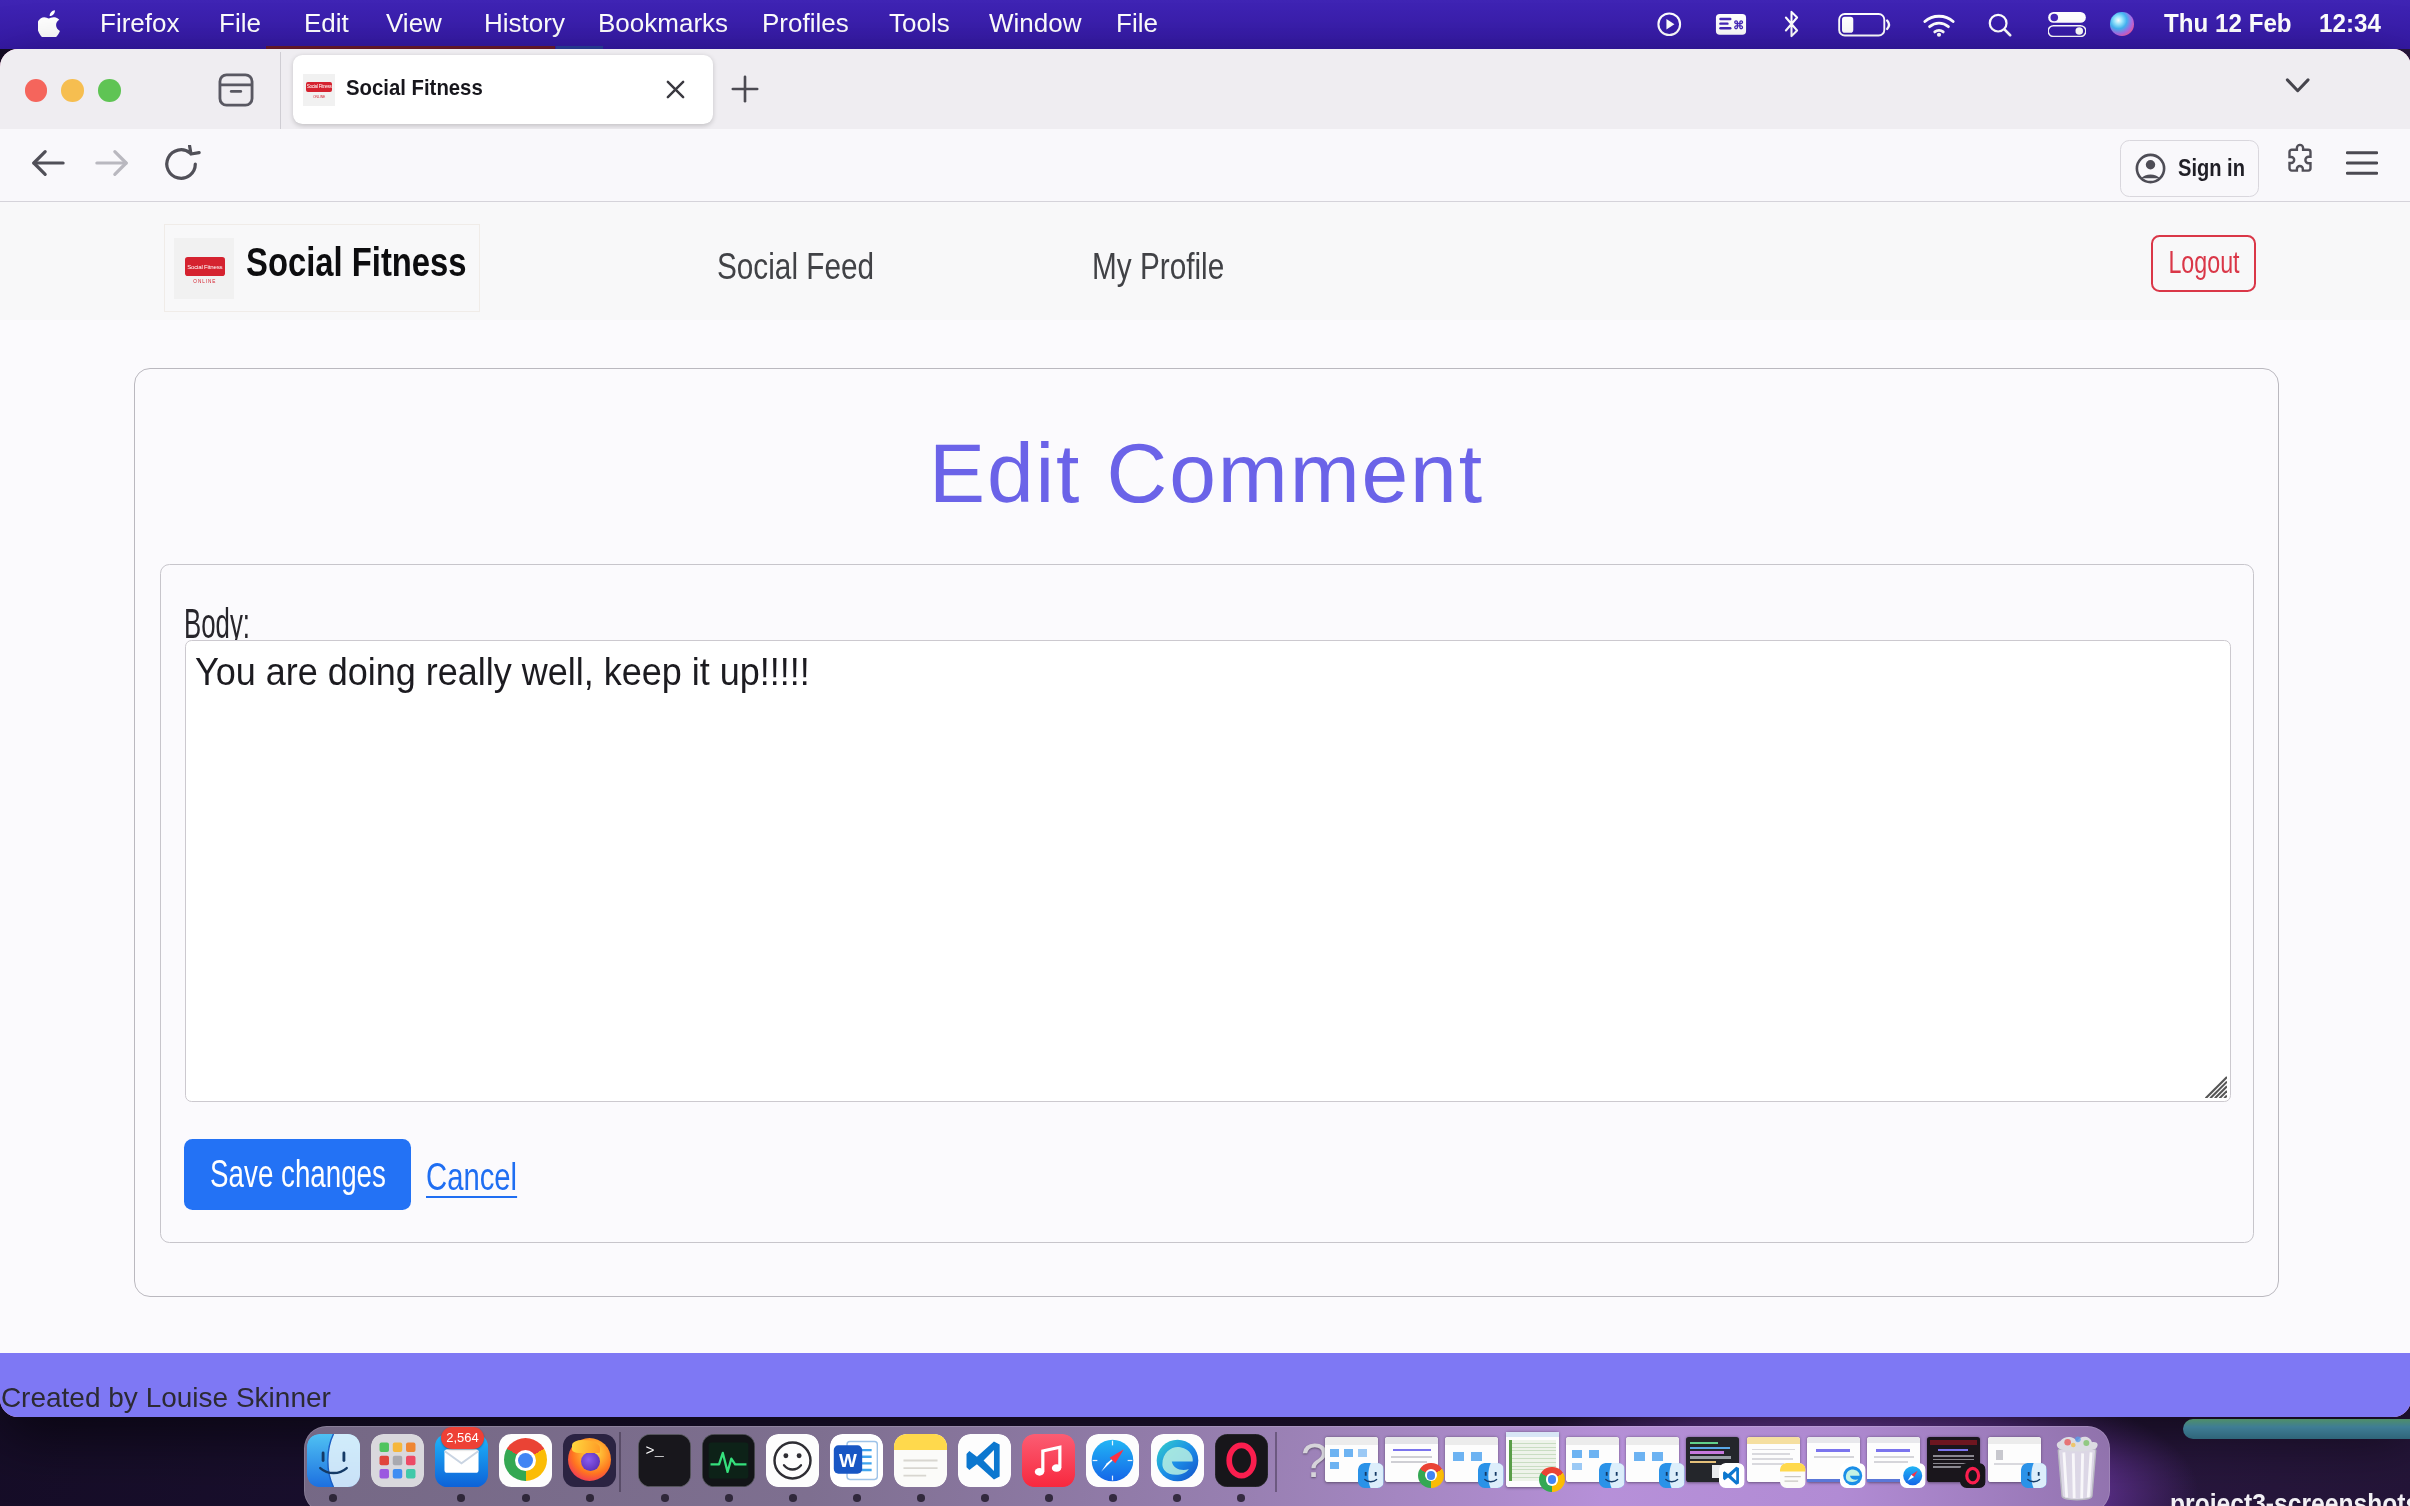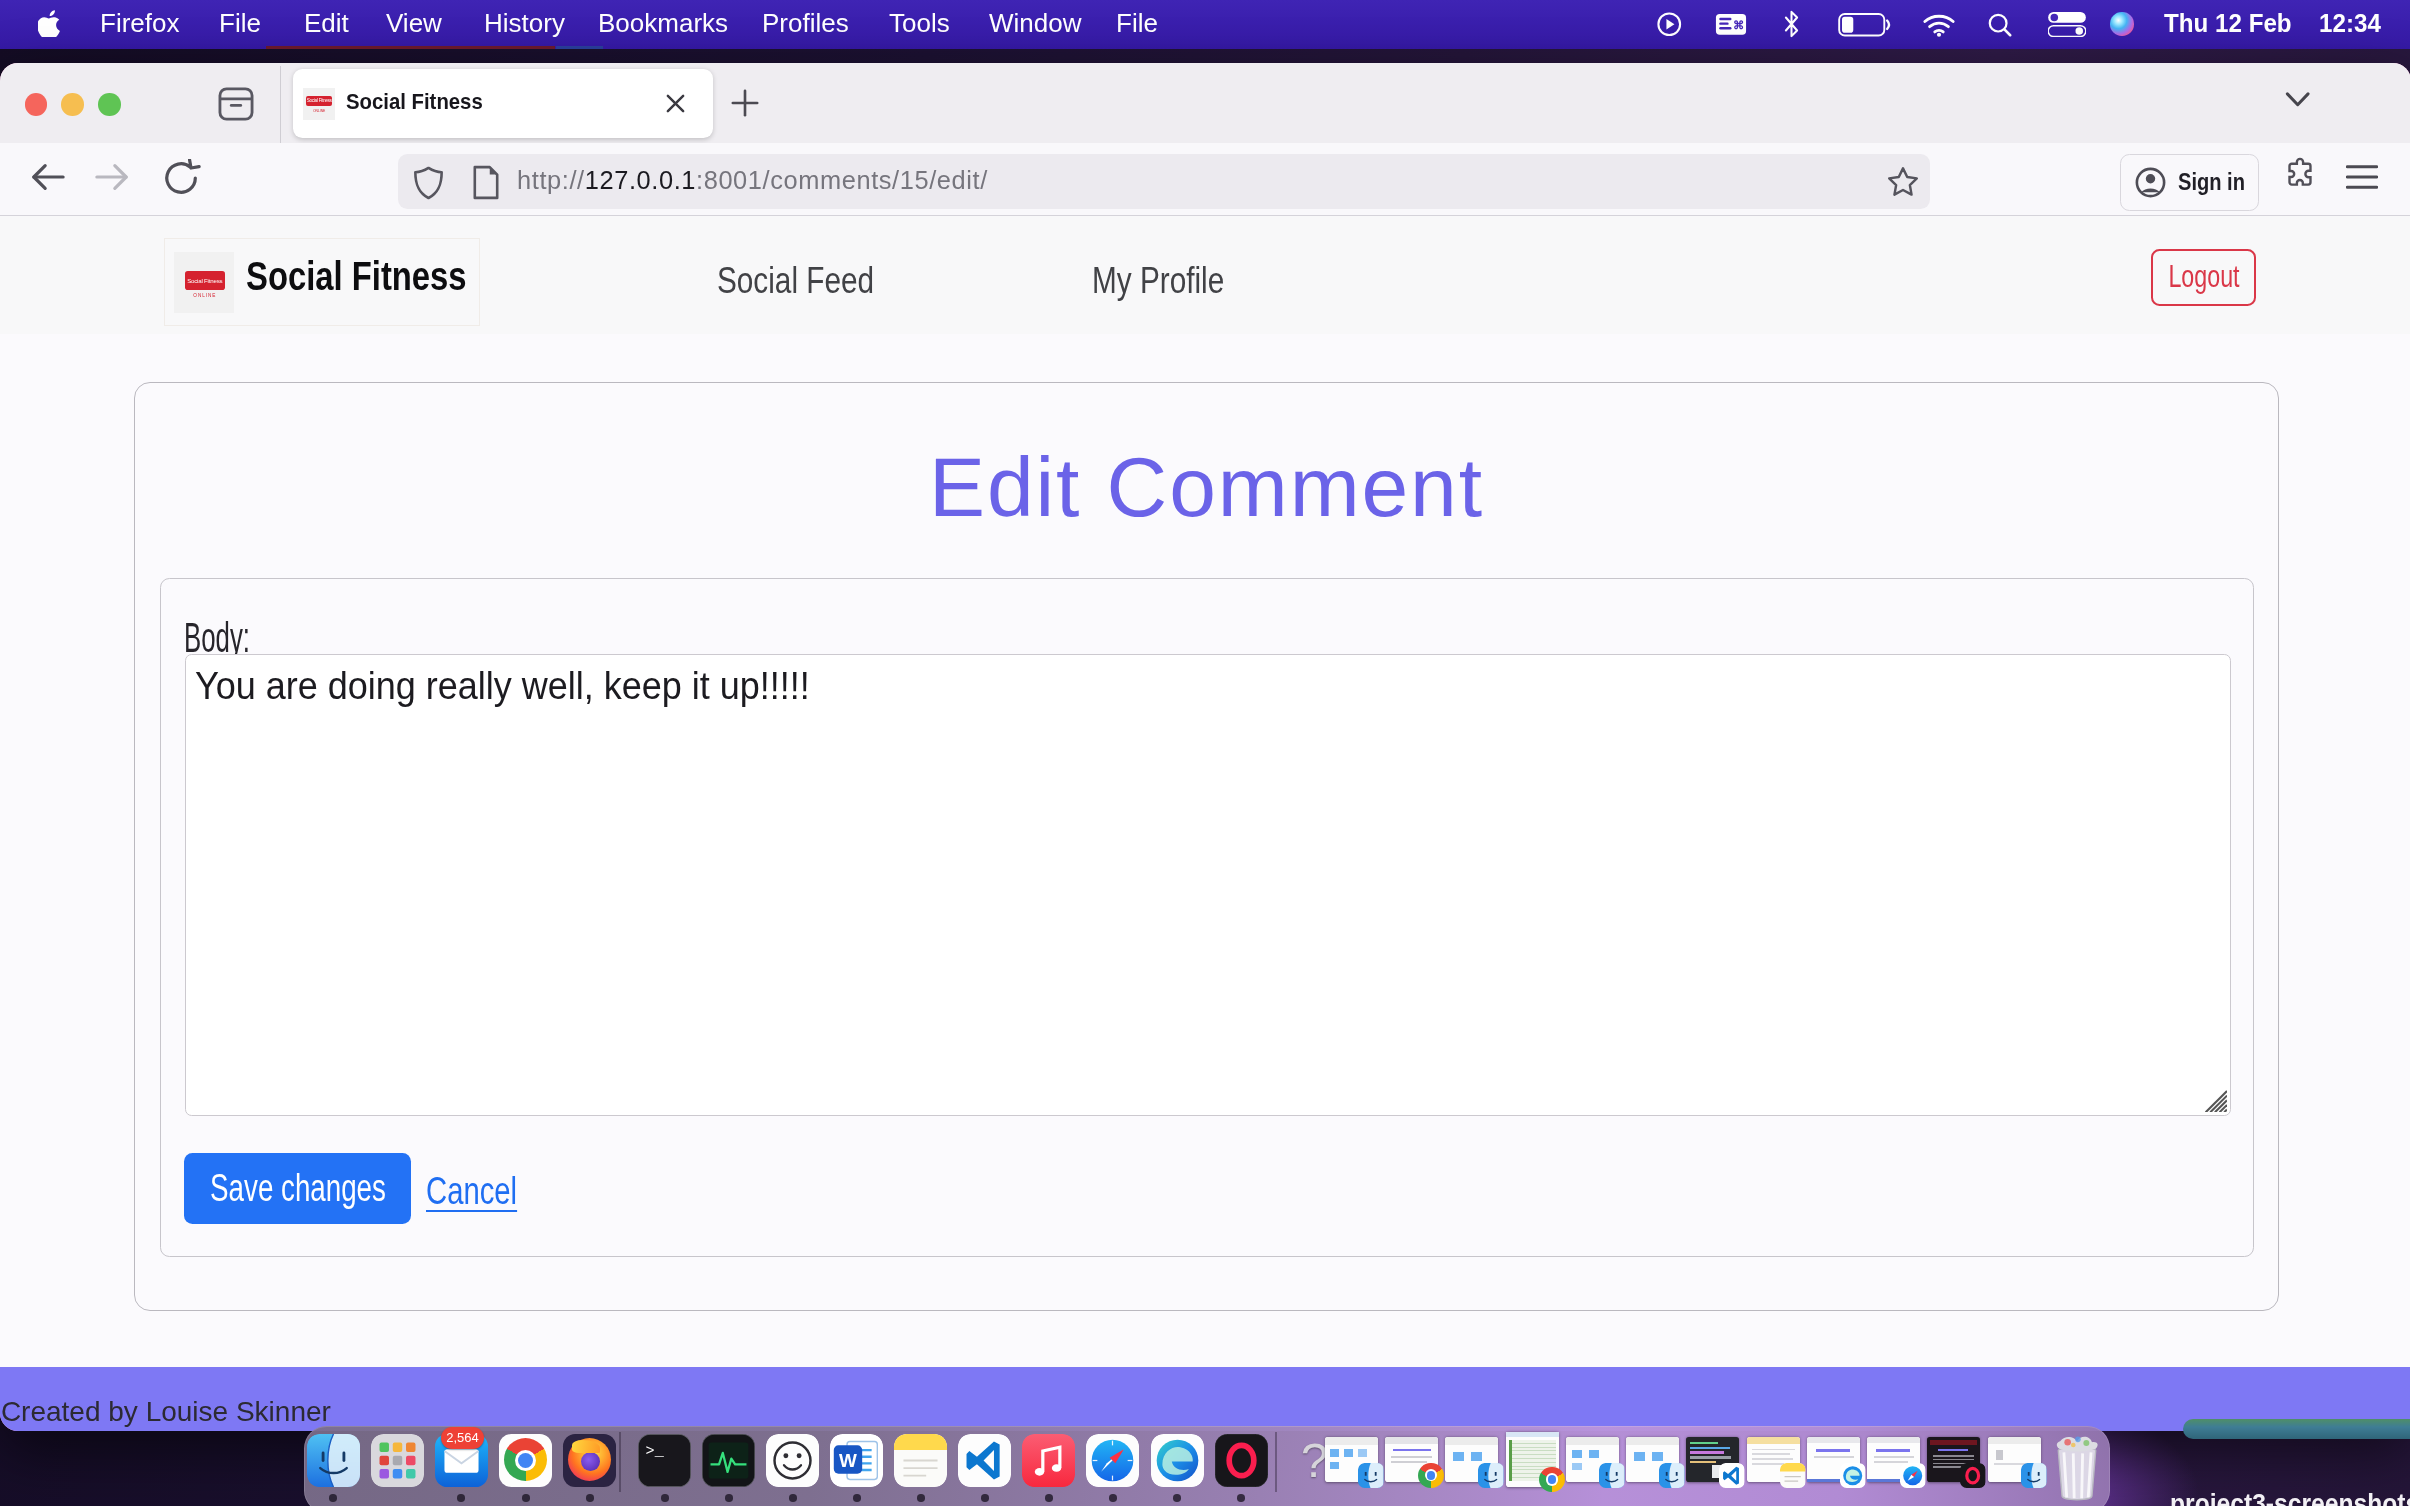--- a/index.html
+++ b/index.html
@@ -6,21 +6,21 @@
 html,body { width:2411px; height:1507px; overflow:hidden; }
 body { font-family:"Liberation Sans", sans-serif; position:relative;
   background:linear-gradient(100deg,#140c24 0%,#1c1132 35%,#241539 55%,#2e1a46 75%,#241538 100%);
 }
 .abs { position:absolute; }
 
 #menubar { position:absolute; top:0; left:0; width:2411px; height:49px;
   background:linear-gradient(180deg,#3f24b4 0%,#3519a5 100%); color:#fff; }
 #menubar .mitem { position:absolute; top:0; height:49px; line-height:47px; font-size:26px; color:#fff; }
 
-#window { position:absolute; top:63px; left:0; width:2411px; height:1368px;
+#window { position:absolute; top:49px; left:0; width:2411px; height:1368px;
   border-radius:18px; background:#f9a8d4; overflow:hidden; box-shadow:0 21px 56px rgba(0,0,0,.55); }
 #tabbar { position:absolute; top:0; left:0; width:2411px; height:80px; background:#efedf1; }
 .tl { position:absolute; top:30px; width:22.6px; height:22.6px; border-radius:50%; }
 #tabdivider { position:absolute; left:280px; top:2.8px; width:0.9px; height:77px; background:#cfcdd3; }
 #tab { position:absolute; left:293px; top:5.6px; width:420px; height:69px; background:#fff; border-radius:9.4px;
   box-shadow:0 1.9px 5.6px rgba(0,0,0,.18); }
 #toolbar { position:absolute; top:80px; left:0; width:2411px; height:73px; background:#f9f8fb; border-bottom:0.9px solid #d5d3da; }
 #urlbar { position:absolute; left:398px; top:11.3px; width:1532px; height:55px; background:#eceaef; border-radius:9.4px; }
 #signin { position:absolute; left:2120px; top:11.3px; width:139px; height:57px; border:0.9px solid #d9d7dd; border-radius:9.4px; }
 
@@ -159,35 +159,20 @@
       <path d="M17 6 L5 18 L17 30" fill="none" stroke="#515058" stroke-width="3.4" stroke-linecap="round" stroke-linejoin="round"></path>
     </svg>
     <svg class="abs" style="left:93px;top:17px;" width="38" height="34" viewBox="0 0 40 36">
       <line x1="4" y1="18" x2="35" y2="18" stroke="#b9b8bf" stroke-width="3.4" stroke-linecap="round"></line>
       <path d="M23 6 L35 18 L23 30" fill="none" stroke="#b9b8bf" stroke-width="3.4" stroke-linecap="round" stroke-linejoin="round"></path>
     </svg>
     <svg class="abs" style="left:162px;top:16px;" width="40" height="38" viewBox="0 0 42 40">
       <path d="M35 20 a15 15 0 1 1 -5.5 -11.6" fill="none" stroke="#515058" stroke-width="3.4" stroke-linecap="round"></path>
       <path d="M29 1 L30.5 9.5 L39 8" fill="none" stroke="#515058" stroke-width="3.4" stroke-linecap="round" stroke-linejoin="round"></path>
     </svg>
-    <div id="urlbar">
-      <svg class="abs" style="left:15px;top:11.3px;" width="31" height="34" viewBox="0 0 33 36">
-        <path d="M16.5 2 C11 5.5 6 6.5 2.5 6.5 C2.5 18 5 28 16.5 34 C28 28 30.5 18 30.5 6.5 C27 6.5 22 5.5 16.5 2 Z" fill="none" stroke="#57565f" stroke-width="2.8" stroke-linejoin="round"></path>
-      </svg>
-      <svg class="abs" style="left:74px;top:10.4px;" width="28" height="35" viewBox="0 0 30 37">
-        <path d="M3 2 L19 2 L27 10 L27 35 L3 35 Z" fill="none" stroke="#57565f" stroke-width="2.8" stroke-linejoin="round"></path>
-        <path d="M19 2 L19 10 L27 10 Z" fill="#57565f"></path>
-      </svg>
-      <div class="abs" style="left:119px;top:12.2px;font-size:25.4px;letter-spacing:0.6px;white-space:nowrap;">
-        <span style="color:#76757d;">http://</span><span style="color:#1b1a20;">127.0.0.1</span><span style="color:#76757d;">:8001/comments/15/edit/</span>
-      </div>
-      <svg class="abs" style="left:1489px;top:12.2px;" width="32" height="31" viewBox="0 0 34 33">
-        <path d="M17 2.5 L21.5 11.8 L31.7 13.2 L24.3 20.3 L26.1 30.5 L17 25.6 L7.9 30.5 L9.7 20.3 L2.3 13.2 L12.5 11.8 Z" fill="none" stroke="#55545d" stroke-width="2.6" stroke-linejoin="round"></path>
-      </svg>
-    </div>
     <div id="signin">
       <svg class="abs" style="left:14px;top:12.2px;" width="31" height="31" viewBox="0 0 33 33">
         <circle cx="16.5" cy="16.5" r="14.5" fill="none" stroke="#4e4d56" stroke-width="2.8"></circle>
         <circle cx="16.5" cy="12.5" r="5" fill="#4e4d56"></circle>
         <path d="M6.5 27 a12 9 0 0 1 20 0" fill="#4e4d56"></path>
       </svg>
       <span class="abs" style="left:57px;top:13px;font-size:24.5px;font-weight:bold;color:#201f26;transform:scaleX(.82);transform-origin:left;white-space:nowrap;">Sign in</span>
     </div>
     <svg class="abs" style="left:2282px;top:14px;" width="34" height="34" viewBox="0 0 24 24">
       <path d="M10.5 3.5 a2.2 2.2 0 0 1 4.4 0 v1.3 h3.6 a1.6 1.6 0 0 1 1.6 1.6 v3.3 h-1.3 a2.3 2.3 0 0 0 0 4.6 h1.3 v3.6 a1.6 1.6 0 0 1 -1.6 1.6 h-3.8 v-1.2 a2.1 2.1 0 0 0 -4.2 0 v1.2 h-3.6 a1.6 1.6 0 0 1 -1.6 -1.6 v-3.8 h1.2 a2.1 2.1 0 0 0 0 -4.2 h-1.2 v-3.5 a1.6 1.6 0 0 1 1.6 -1.6 h3.6 Z" fill="none" stroke="#514f58" stroke-width="1.7"></path>

